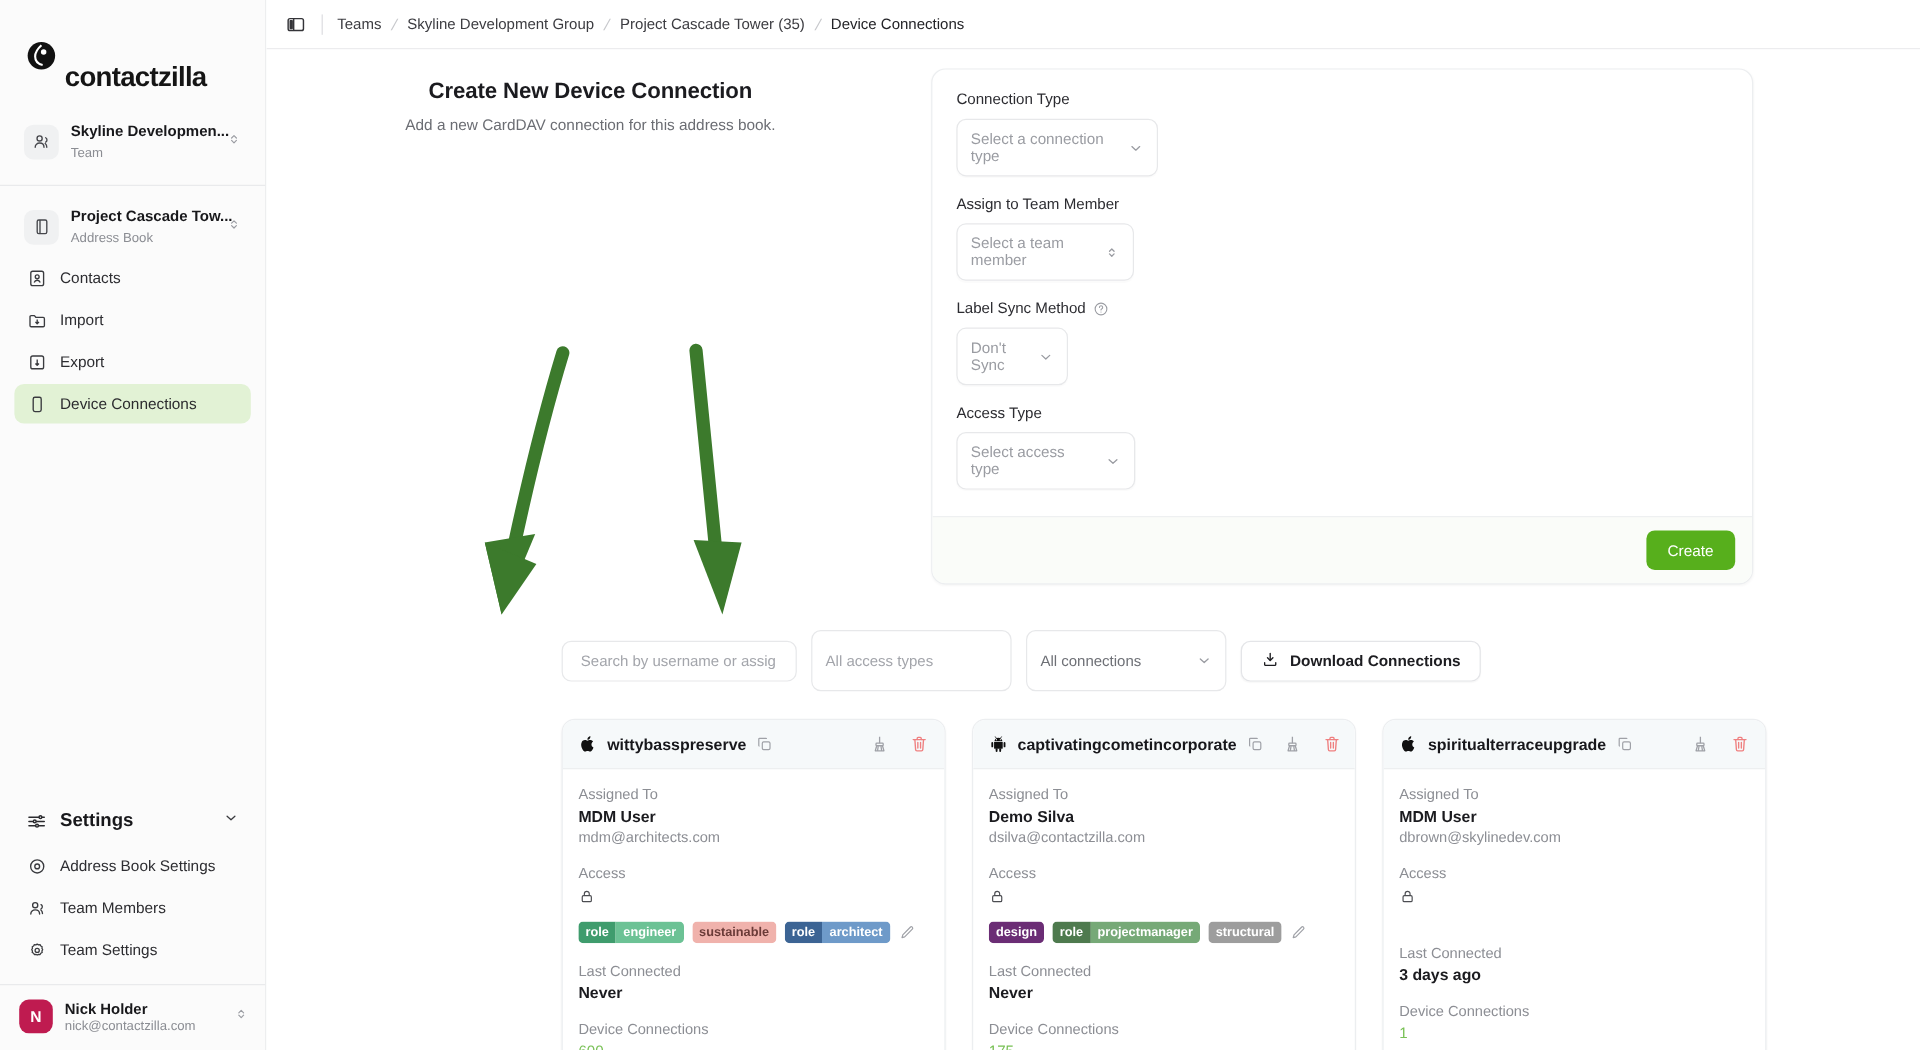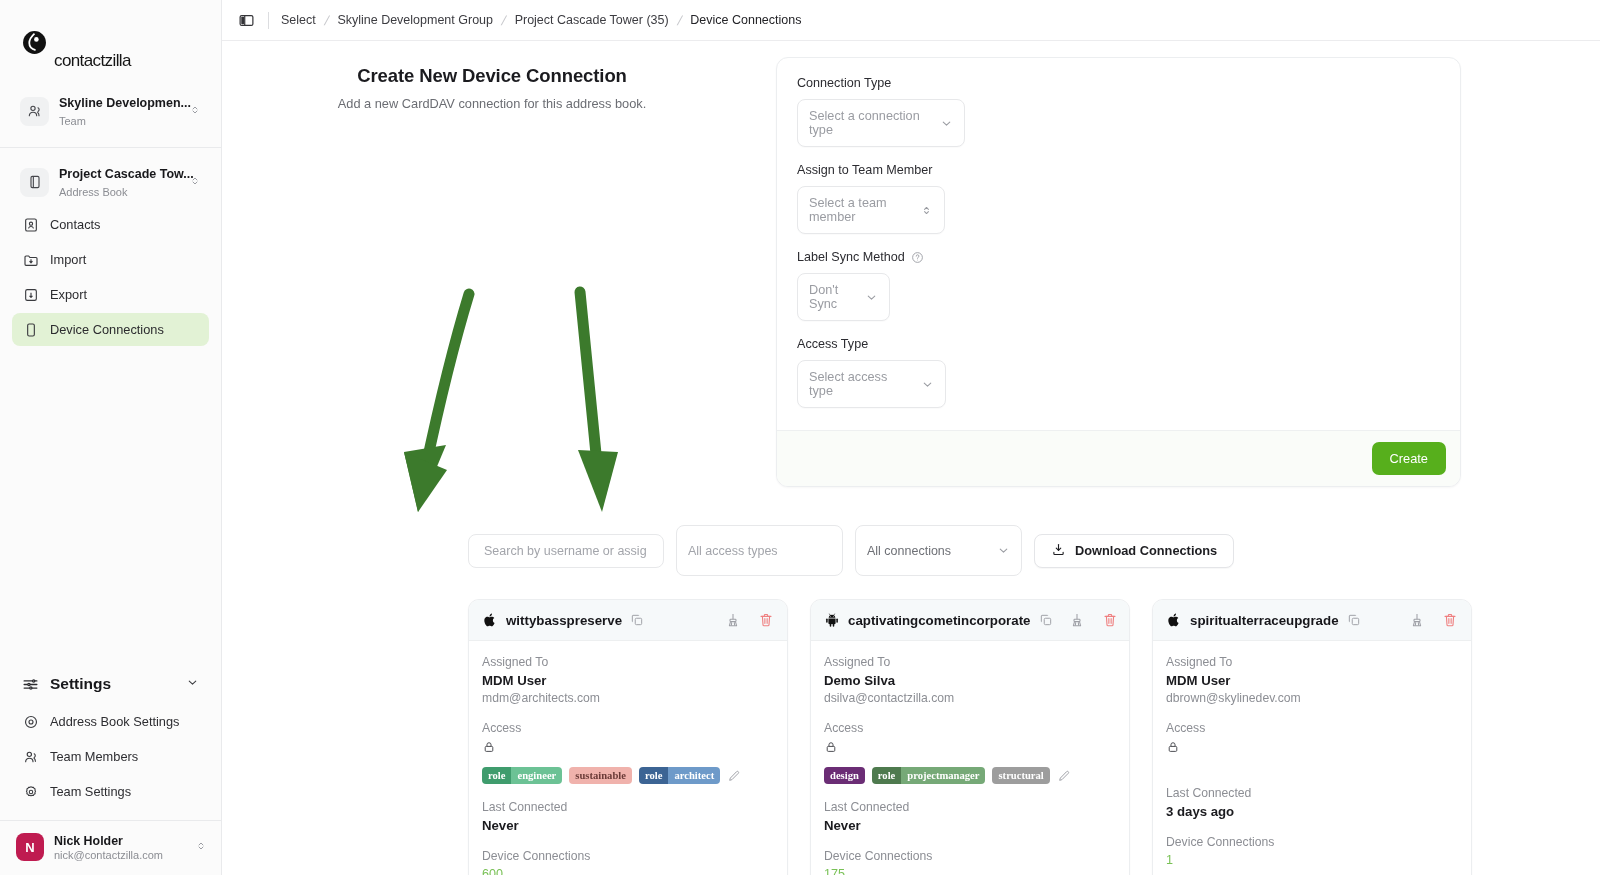--- a/index.html
+++ b/index.html
@@ -16,21 +16,21 @@
   .sidebar {
     width: 222px; height: 875px;
     background: #fbfbfb;
     border-right: 1px solid #e9eaec;
     display: flex; flex-direction: column;
     flex: 0 0 222px;
     position: relative;
   }
   .brand { display: flex; align-items: center; gap: 7px; padding: 14px 0 12px 22px; }
   .brand-logo { width: 25px; height: 25px; flex: 0 0 25px; }
-  .brand-text { font-size: 17px; font-weight: 400; color: #151515; letter-spacing: -0.6px; margin-top: 37px; }
+  .brand-text { font-size: 23px; font-weight: 700; color: #151515; letter-spacing: -0.6px; margin-top: 37px; }
 
   .switcher {
     display: flex; align-items: center; gap: 10px;
     margin: 2px 12px 0 12px; padding: 8px 8px; border-radius: 9px;
     cursor: pointer;
   }
   .sw-ico {
     width: 29px; height: 29px; flex: 0 0 29px; border-radius: 8px;
     background: #f0f1f2; display: flex; align-items: center; justify-content: center;
   }
@@ -166,21 +166,21 @@
   .head-spacer { flex: 1; }
   .head-act { cursor: pointer; display: flex; }
 
   .card-body { padding: 14px 13px 0 13px; flex: 1; }
   .lbl { font-size: 12.2px; color: #8c8e94; margin-bottom: 4px; }
   .val-strong { font-size: 13.2px; font-weight: 700; color: #1b1b1f; }
   .val-mail { font-size: 12.2px; color: #8c8e94; margin-top: 3px; }
   .sec { margin-top: 16px; }
   .lock-ico { color: #4c4d52; margin-top: 5px; display: block; }
 
-  .tags { display: flex; align-items: center; gap: 7px; margin-top: 9px; flex-wrap: nowrap; font-family: Liberation Serif, serif; }
+  .tags { display: flex; align-items: center; gap: 7px; margin-top: 9px; flex-wrap: nowrap; }
   .tag { display: flex; border-radius: 4px; overflow: hidden; font-size: 10.6px; font-weight: 700; }
   .tag span { padding: 3px 6px; white-space: nowrap; }
   .tag-k { color: #fff; }
   .tag-v { color: #fff; }
   .edit-ico { color: #9fa1a7; cursor: pointer; display:flex; }
 
   .val-green { font-size: 12.6px; color: #79c156; margin-top: 3px; }
 
   
   .arrows { position: absolute; left: 0; top: 0; width: 1600px; height: 875px; pointer-events: none; }
@@ -355,21 +355,21 @@
     <div class="topbar">
       <span class="panel-toggle">
         <svg viewBox="0 0 24 24" width="17" height="17" fill="none" stroke="#343438" stroke-width="1.7" stroke-linejoin="round">
             <rect x="3" y="5" width="18" height="14" rx="2.2"></rect>
             <path d="M9.5 5v14"></path>
             <rect x="4.6" y="6.6" width="4" height="10.8" rx="1" fill="#343438" stroke="none"></rect>
           </svg>
       </span>
       <span class="vsep"></span>
       <nav class="crumbs">
-        <span class="crumb">Select</span>
+        <span class="crumb">Teams</span>
         <span class="crumb-sep">/</span>
         <span class="crumb">Skyline Development Group</span>
         <span class="crumb-sep">/</span>
         <span class="crumb">Project Cascade Tower (35)</span>
         <span class="crumb-sep">/</span>
         <span class="crumb last">Device Connections</span>
       </nav>
     </div>
 
     <div class="top-area">

